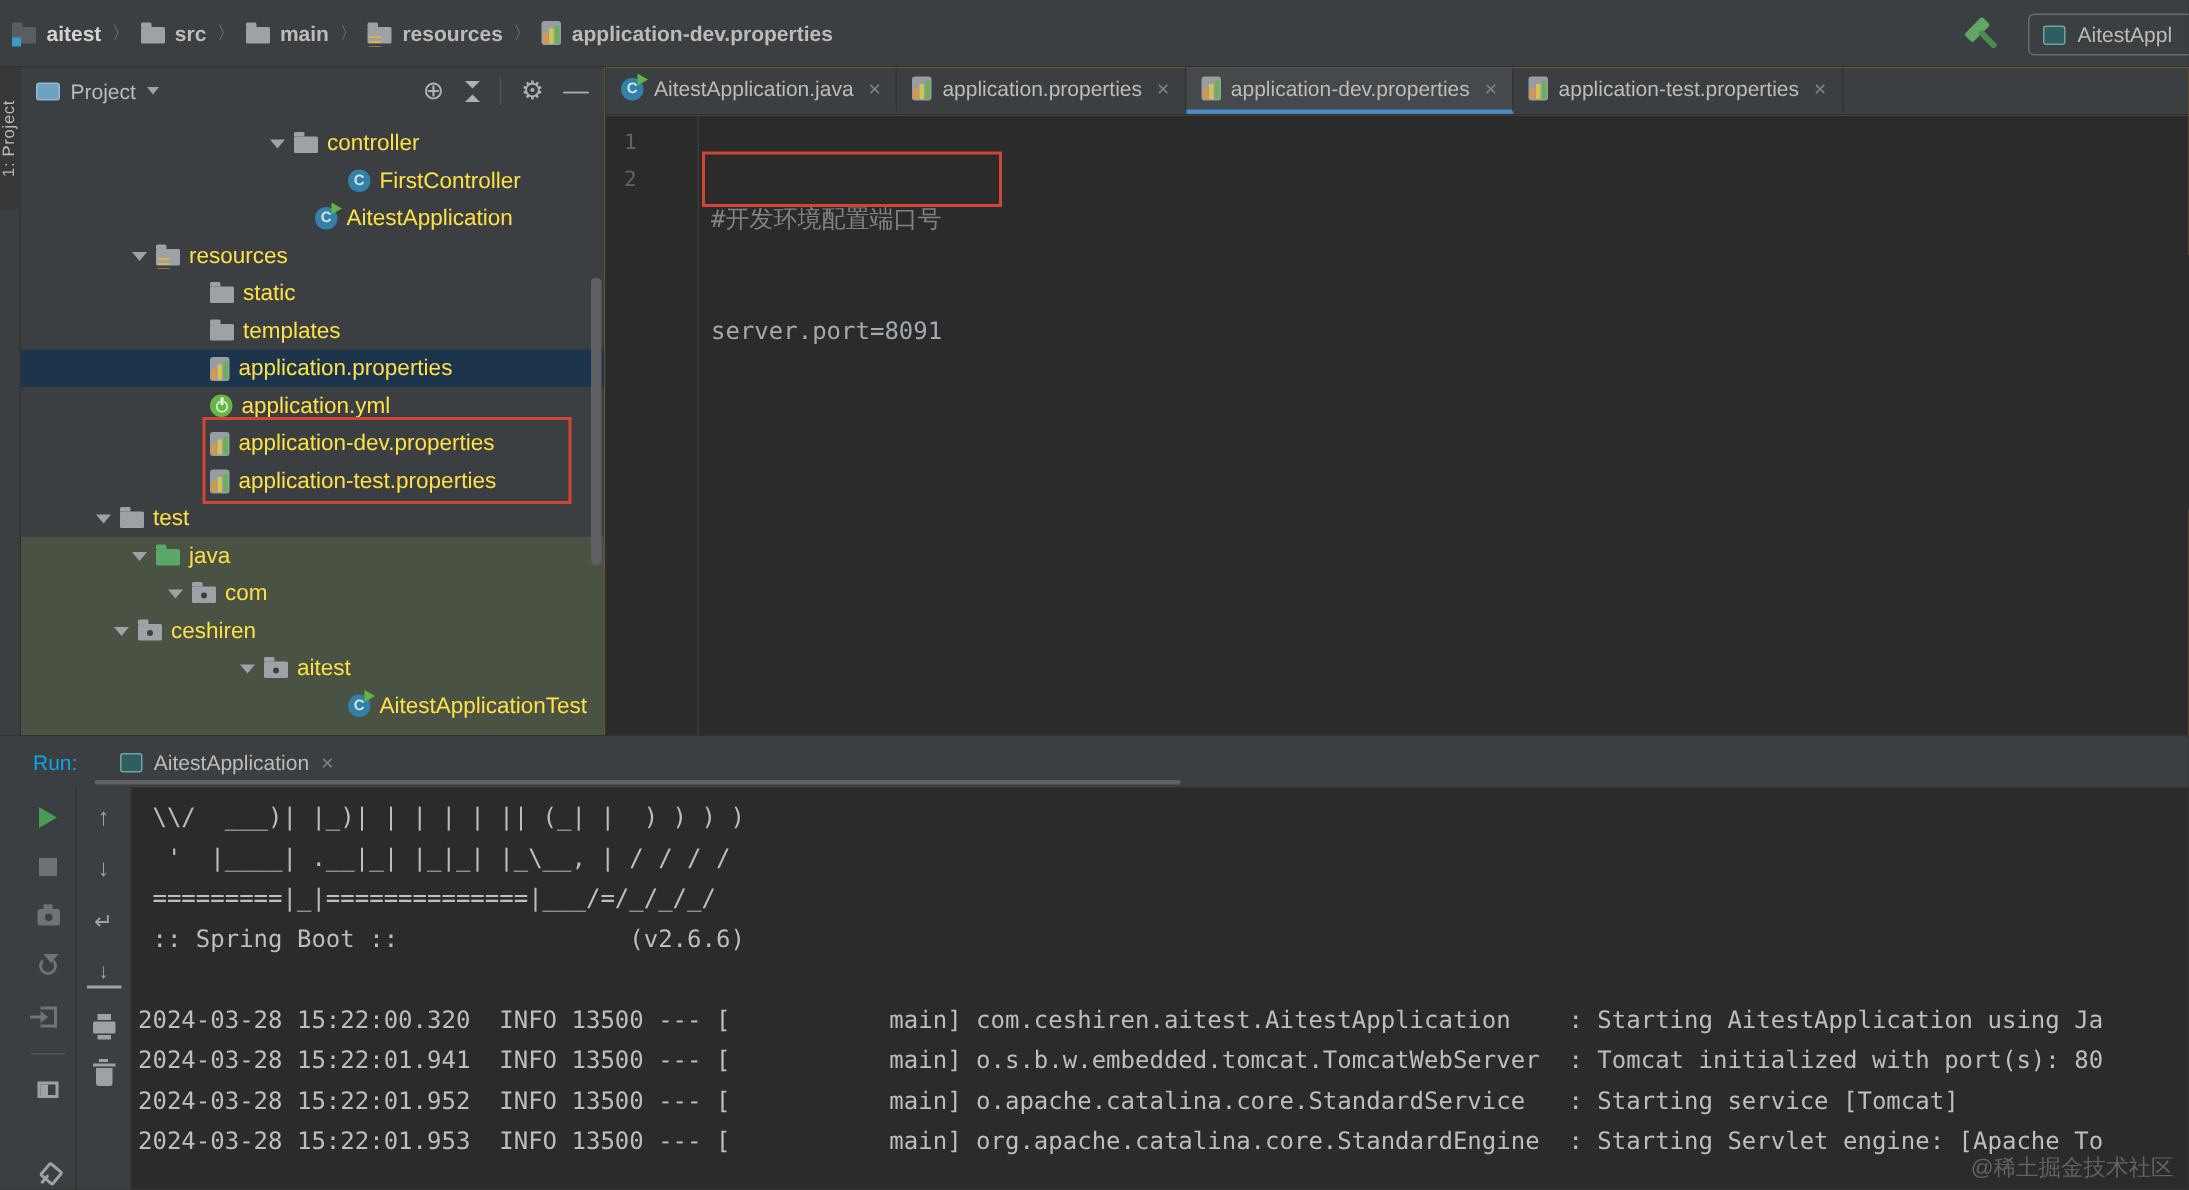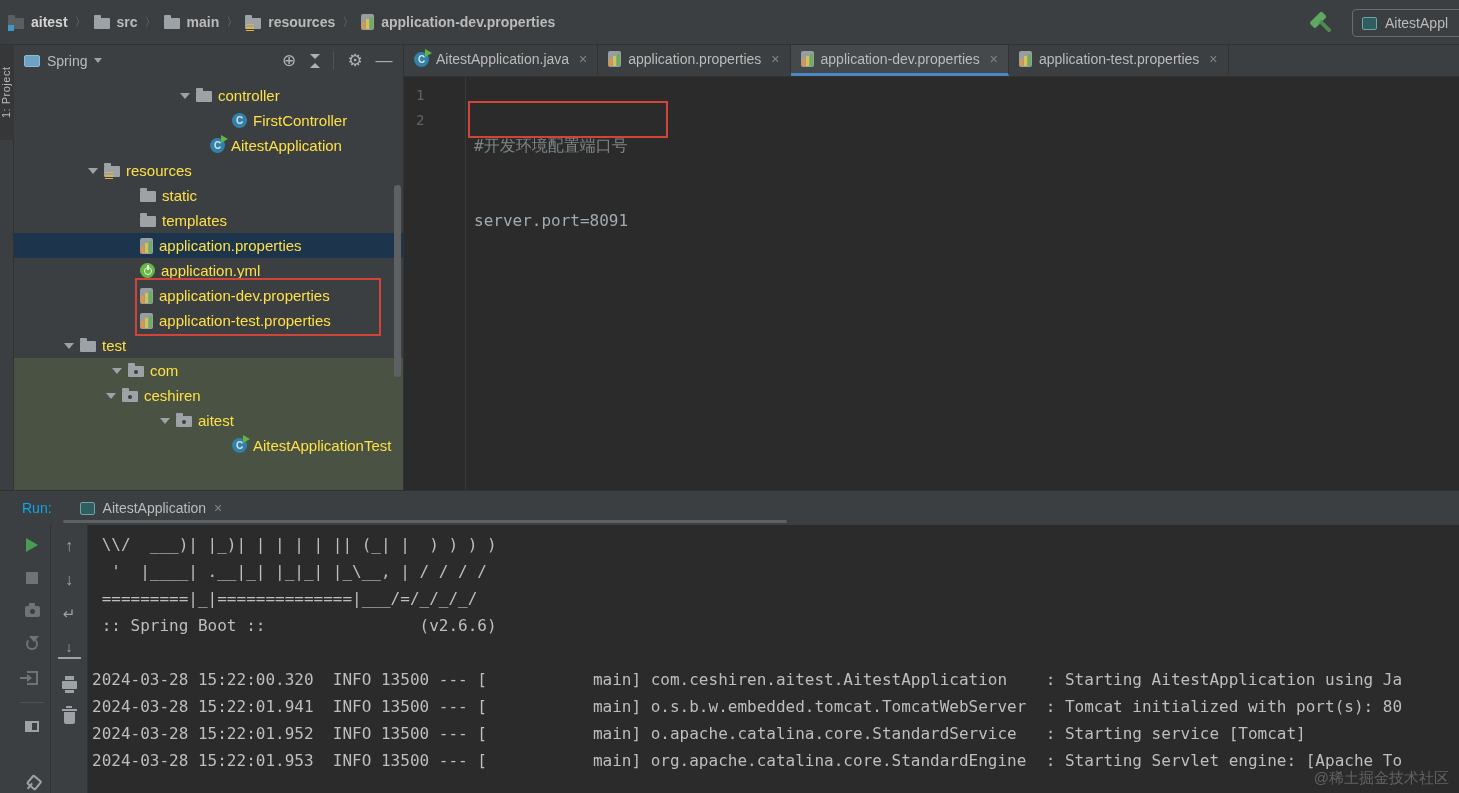--- a/index.html
+++ b/index.html
@@ -169,21 +169,21 @@
   </div>
 
   <div class="toolstrip">
     <span class="vlabel active" style="top:0; height:95px;">1: Project</span>
     <span class="vlabel" style="top:645px; height:103px;">2: Favorites</span>
   </div>
 
   <div class="project">
     <div class="project-header">
       <span class="proj-folder"></span>
-      <span>Spring</span>
+      <span>Project</span>
       <span class="caret-down"></span>
       <span class="ph-spacer"></span>
       <span class="ph-ic">⊕</span>
       <span class="collapse-ic"></span>
       <span class="ph-div"></span>
       <span class="ph-ic">⚙</span>
       <span class="ph-ic">—</span>
     </div>
     <div class="tree">
       <div class="green-block"></div>
@@ -230,26 +230,31 @@
       </div>
       <div class="trow" style="padding-left:126px">
         <span class="ic-props"></span>
         <span>application-test.properties</span>
       </div>
       <div class="trow" style="padding-left:50px">
         <span class="tarrow"></span>
         <span class="ic-folder"></span>
         <span>test</span>
       </div>
+      <div class="trow" style="padding-left:74px">
+        <span class="tarrow"></span>
+        <span class="ic-folder green"></span>
+        <span>java</span>
+      </div>
       <div class="trow" style="padding-left:98px">
         <span class="tarrow"></span>
         <span class="ic-folder pkg"></span>
         <span>com</span>
       </div>
-      <div class="trow" style="padding-left:92px">
+      <div class="trow" style="padding-left:62px">
         <span class="tarrow"></span>
         <span class="ic-folder pkg"></span>
         <span>ceshiren</span>
       </div>
       <div class="trow" style="padding-left:146px">
         <span class="tarrow"></span>
         <span class="ic-folder pkg"></span>
         <span>aitest</span>
       </div>
       <div class="trow" style="padding-left:218px">

